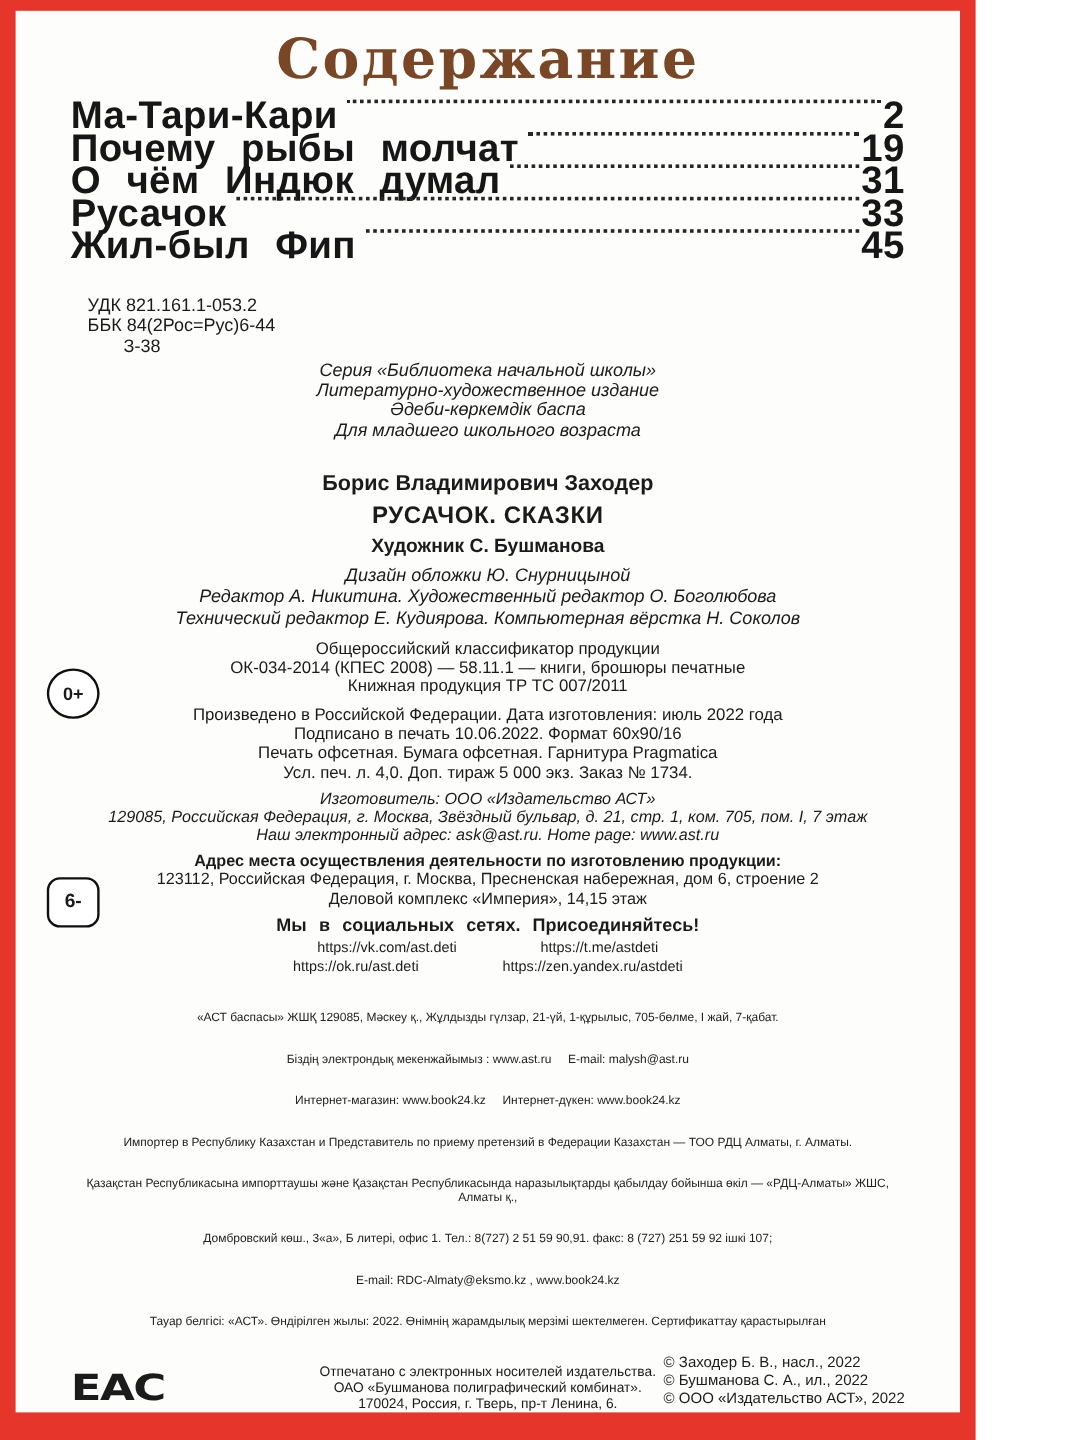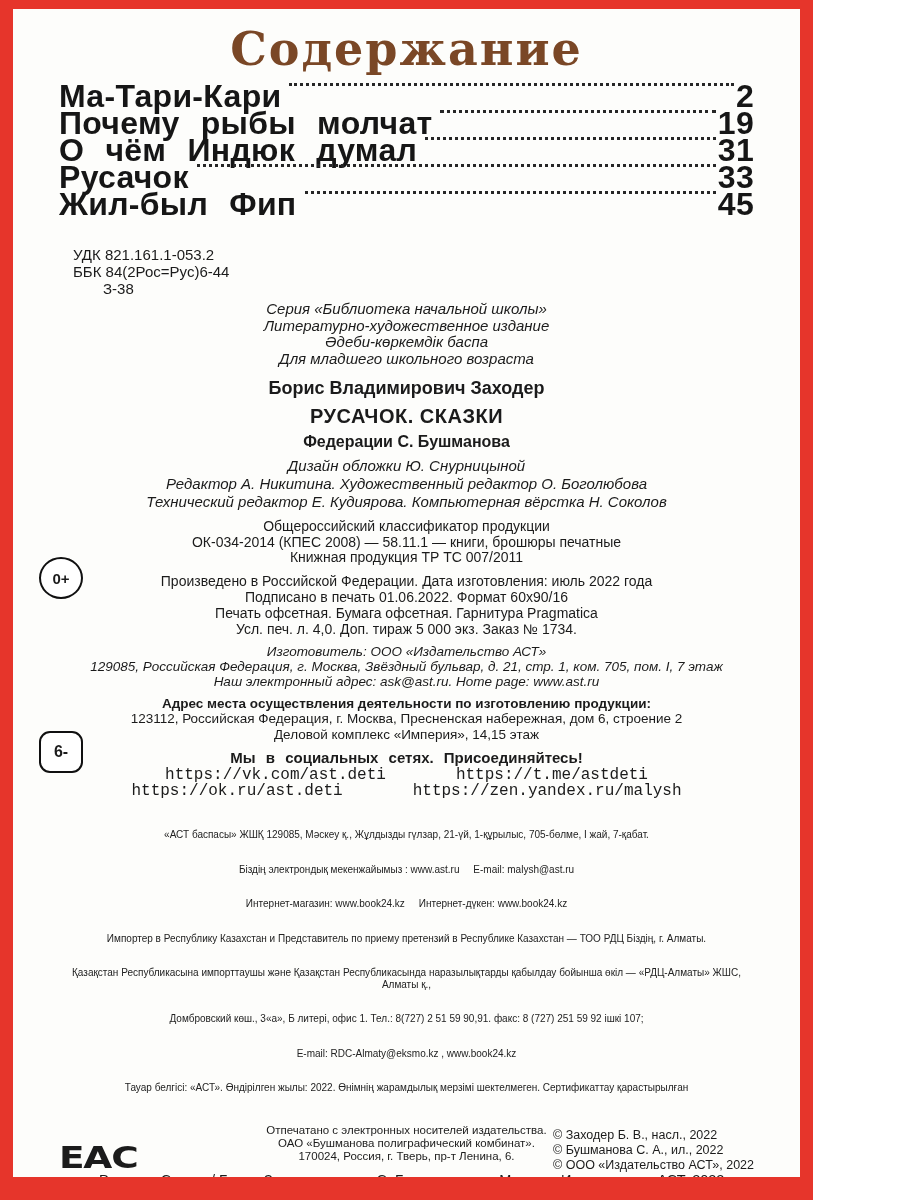--- a/index.html
+++ b/index.html
@@ -14,32 +14,32 @@
   .toc-row{display:flex;align-items:flex-start;font-size:32px;font-weight:700;line-height:27px;
            letter-spacing:.3px;word-spacing:12px;color:#161616;}
   .toc-dots{flex:1;border-bottom:3px dotted #262626;margin:0 2px 6px 8px;}
   .toc-page{word-spacing:0;}
 
   .codes{margin:28px 0 0 14px;font-size:15px;line-height:17px;}
   .codes .idx{margin-left:30px;}
 
   .c{text-align:center;}
   .series{margin-top:4px;font-size:15px;line-height:16.5px;font-style:italic;}
-  .author{margin-top:10px;font-size:18px;line-height:22px;font-weight:700;}
+  .author{margin-top:24px;font-size:18px;line-height:22px;font-weight:700;}
   .book{margin-top:5px;font-size:20px;line-height:24px;font-weight:700;letter-spacing:.5px;}
   .artist{margin-top:4px;font-size:16px;line-height:20px;font-weight:700;}
   .credits{margin-top:5px;font-size:15px;line-height:18px;font-style:italic;}
   .classifier{margin-top:8px;font-size:14px;line-height:15.5px;}
   .production{margin-top:7px;font-size:14px;line-height:16px;}
   .manufacturer{margin-top:7px;font-size:13.5px;line-height:15px;font-style:italic;}
   .activity{margin-top:7px;font-size:13.5px;line-height:15.5px;}
   .activity .hd{font-weight:700;}
   .social{margin-top:7px;}
   .social .hd{font-weight:700;font-size:15px;line-height:18px;word-spacing:6px;}
-  .link-row{display:flex;justify-content:center;gap:70px;font-size:16px;line-height:16px;font-family:Liberation Mono, monospace;}
+  .link-row{display:flex;justify-content:center;gap:70px;font-size:12px;line-height:16px;}
   .kz{margin-top:7px;font-size:10px;line-height:11.5px;white-space:pre-wrap;color:#222;}
   .printed{margin-top:7px;font-size:11.5px;line-height:13px;}
 
   .catalog{position:relative;margin-top:9px;font-size:14.5px;line-height:17.5px;}
   .catalog p{margin:0;text-indent:40px;}
   .catalog .bold{font-weight:700;}
   .z38{position:absolute;left:-30px;top:17px;font-weight:700;}
 
   .badge{position:absolute;left:26px;width:40px;height:38px;border:2.5px solid #101010;
          display:flex;align-items:center;justify-content:center;font-weight:700;font-size:15px;background:#fff;}
@@ -96,37 +96,37 @@
 
     <div class="c series">
       <div>Серия «Библиотека начальной школы»</div>
       <div>Литературно-художественное издание</div>
       <div>Әдеби-көркемдік баспа</div>
       <div>Для младшего школьного возраста</div>
     </div>
 
     <div class="c author">Борис Владимирович Заходер</div>
     <div class="c book">РУСАЧОК. СКАЗКИ</div>
-    <div class="c artist">Федерации С. Бушманова</div>
+    <div class="c artist">Художник С. Бушманова</div>
 
     <div class="c credits">
       <div>Дизайн обложки Ю. Снурницыной</div>
       <div>Редактор А. Никитина. Художественный редактор О. Боголюбова</div>
       <div>Технический редактор Е. Кудиярова. Компьютерная вёрстка Н. Соколов</div>
     </div>
 
     <div class="c classifier">
       <div>Общероссийский классификатор продукции</div>
       <div>ОК-034-2014 (КПЕС 2008) — 58.11.1 — книги, брошюры печатные</div>
       <div>Книжная продукция ТР ТС 007/2011</div>
     </div>
 
     <div class="c production">
       <div>Произведено в Российской Федерации. Дата изготовления: июль 2022 года</div>
-      <div>Подписано в печать 01.06.2022. Формат 60х90/16</div>
+      <div>Подписано в печать 10.06.2022. Формат 60х90/16</div>
       <div>Печать офсетная. Бумага офсетная. Гарнитура Pragmatica</div>
       <div>Усл. печ. л. 4,0. Доп. тираж 5 000 экз. Заказ № 1734.</div>
     </div>
 
     <div class="c manufacturer">
       <div>Изготовитель: ООО «Издательство АСТ»</div>
       <div>129085, Российская Федерация, г. Москва, Звёздный бульвар, д. 21, стр. 1, ком. 705, пом. I, 7 этаж</div>
       <div>Наш электронный адрес: ask@ast.ru. Home page: www.ast.ru</div>
     </div>
 
@@ -137,29 +137,29 @@
     </div>
 
     <div class="c social">
       <div class="hd">Мы в социальных сетях. Присоединяйтесь!</div>
       <div class="link-row">
         <span>https://vk.com/ast.deti</span>
         <span>https://t.me/astdeti</span>
       </div>
       <div class="link-row">
         <span>https://ok.ru/ast.deti</span>
-        <span>https://zen.yandex.ru/malysh</span>
+        <span>https://zen.yandex.ru/astdeti</span>
       </div>
     </div>
 
     <div class="c kz">
       <div>«АСТ баспасы» ЖШҚ 129085, Мәскеу қ., Жұлдызды гүлзар, 21-үй, 1-құрылыс, 705-бөлме, I жай, 7-қабат.</div>
       <div>Біздің электрондық мекенжайымыз : www.ast.ru     E-mail: malysh@ast.ru</div>
       <div>Интернет-магазин: www.book24.kz     Интернет-дүкен: www.book24.kz</div>
-      <div>Импортер в Республику Казахстан и Представитель по приему претензий в Республике Казахстан — ТОО РДЦ Біздің, г. Алматы.</div>
+      <div>Импортер в Республику Казахстан и Представитель по приему претензий в Федерации Казахстан — ТОО РДЦ Алматы, г. Алматы.</div>
       <div>Қазақстан Республикасына импорттаушы және Қазақстан Республикасында наразылықтарды қабылдау бойынша өкіл — «РДЦ-Алматы» ЖШС, Алматы қ.,</div>
       <div>Домбровский көш., 3«а», Б литері, офис 1. Тел.: 8(727) 2 51 59 90,91. факс: 8 (727) 251 59 92 ішкі 107;</div>
       <div>E-mail: RDC-Almaty@eksmo.kz , www.book24.kz</div>
       <div>Тауар белгісі: «АСТ». Өндірілген жылы: 2022. Өнімнің жарамдылық мерзімі шектелмеген. Сертификаттау қарастырылған</div>
     </div>
 
     <div class="c printed">
       <div>Отпечатано с электронных носителей издательства.</div>
       <div>ОАО «Бушманова полиграфический комбинат».</div>
       <div>170024, Россия, г. Тверь, пр-т Ленина, 6.</div>

